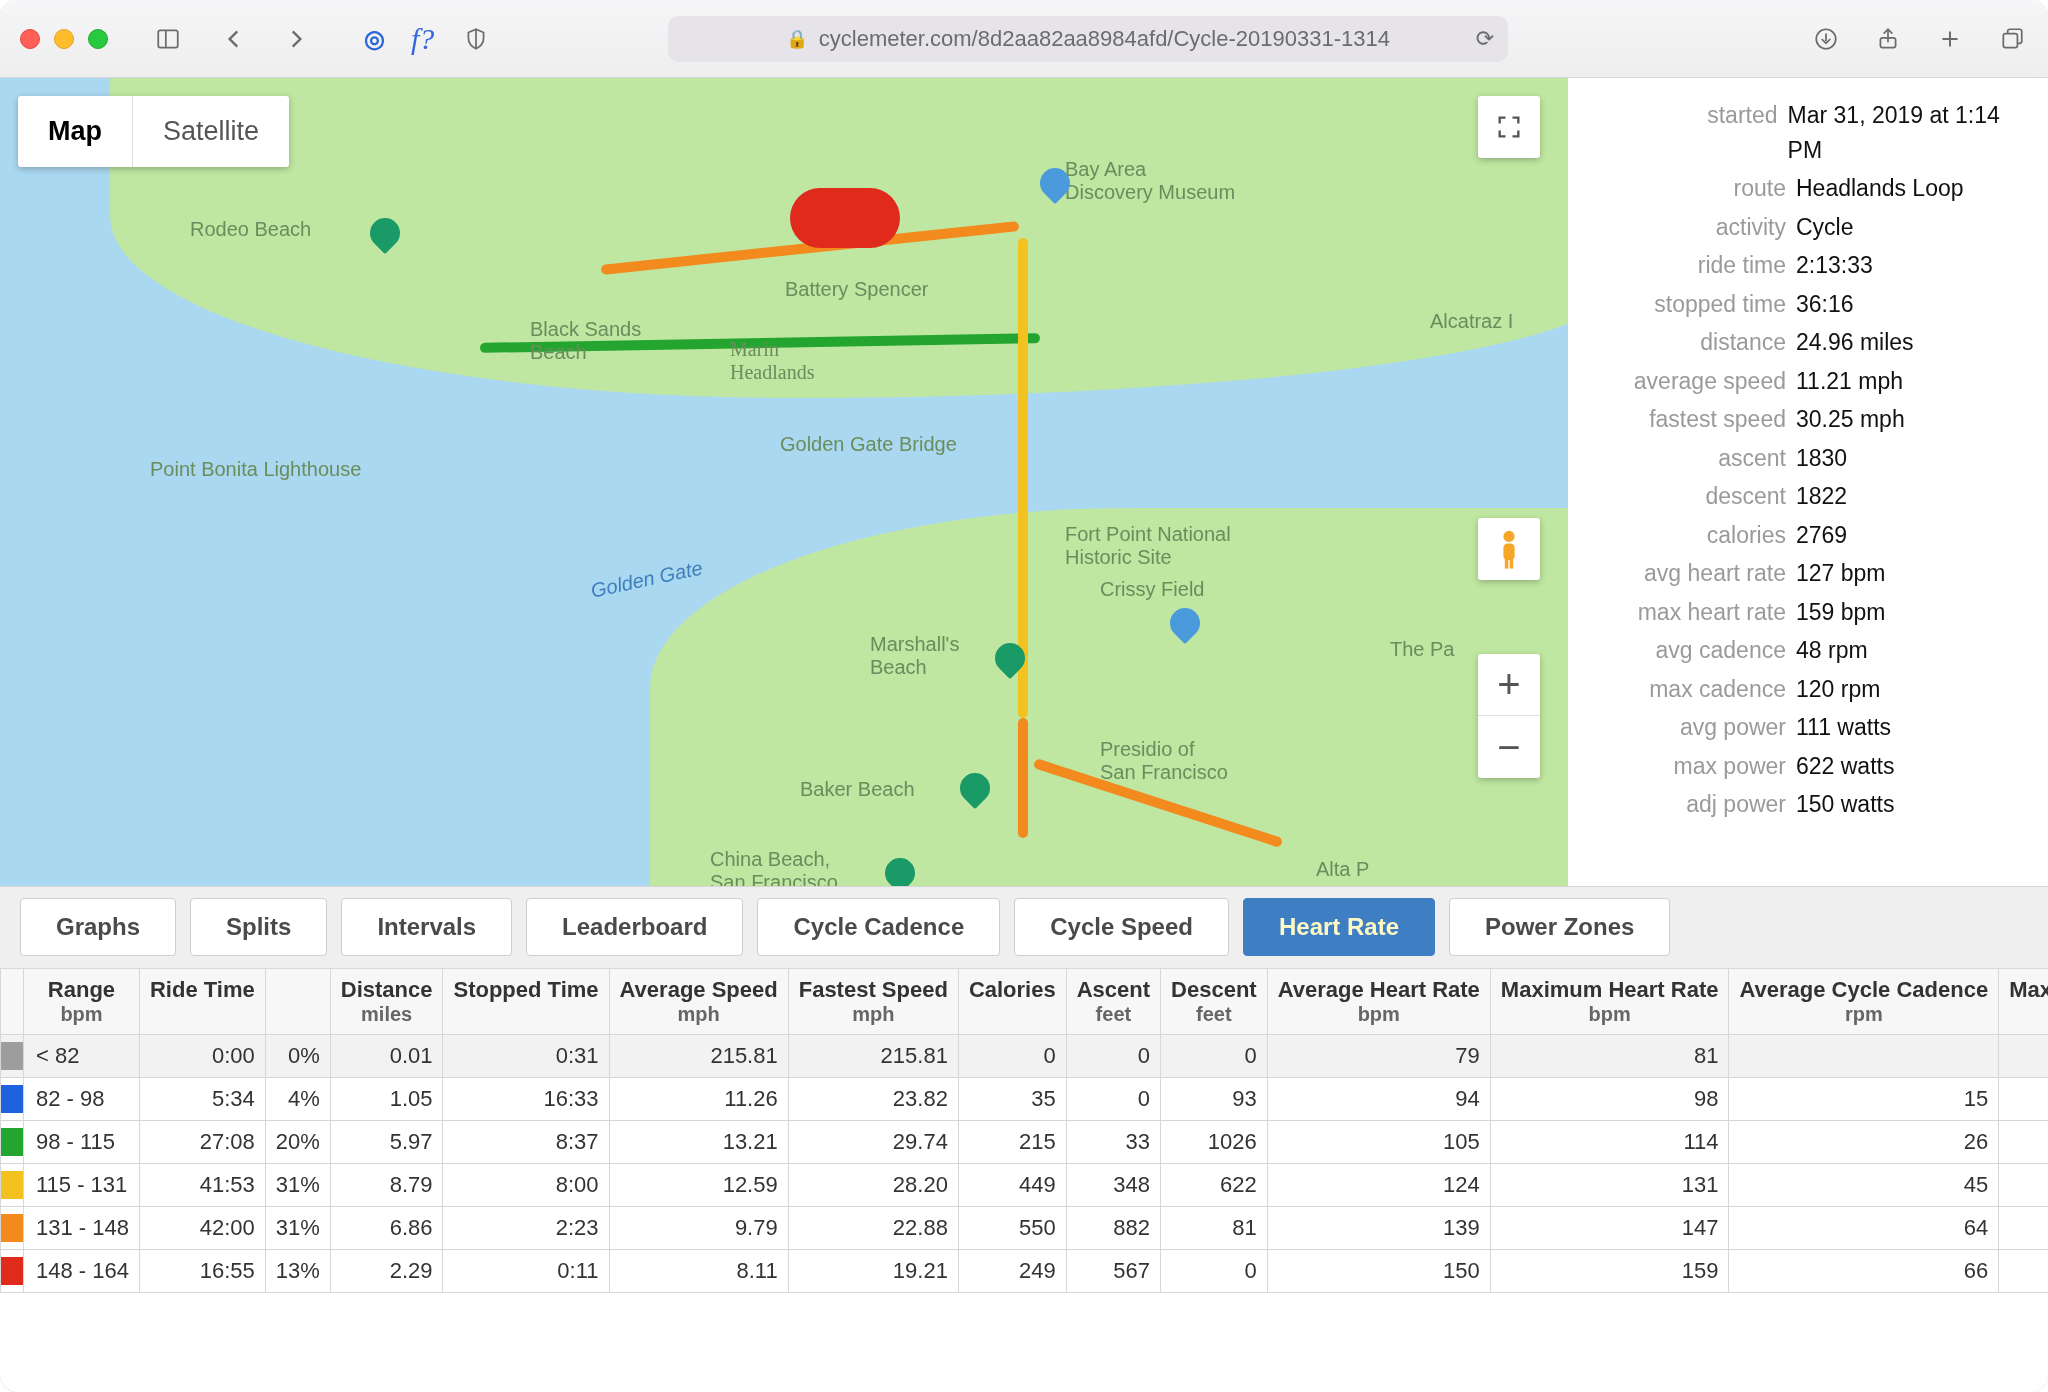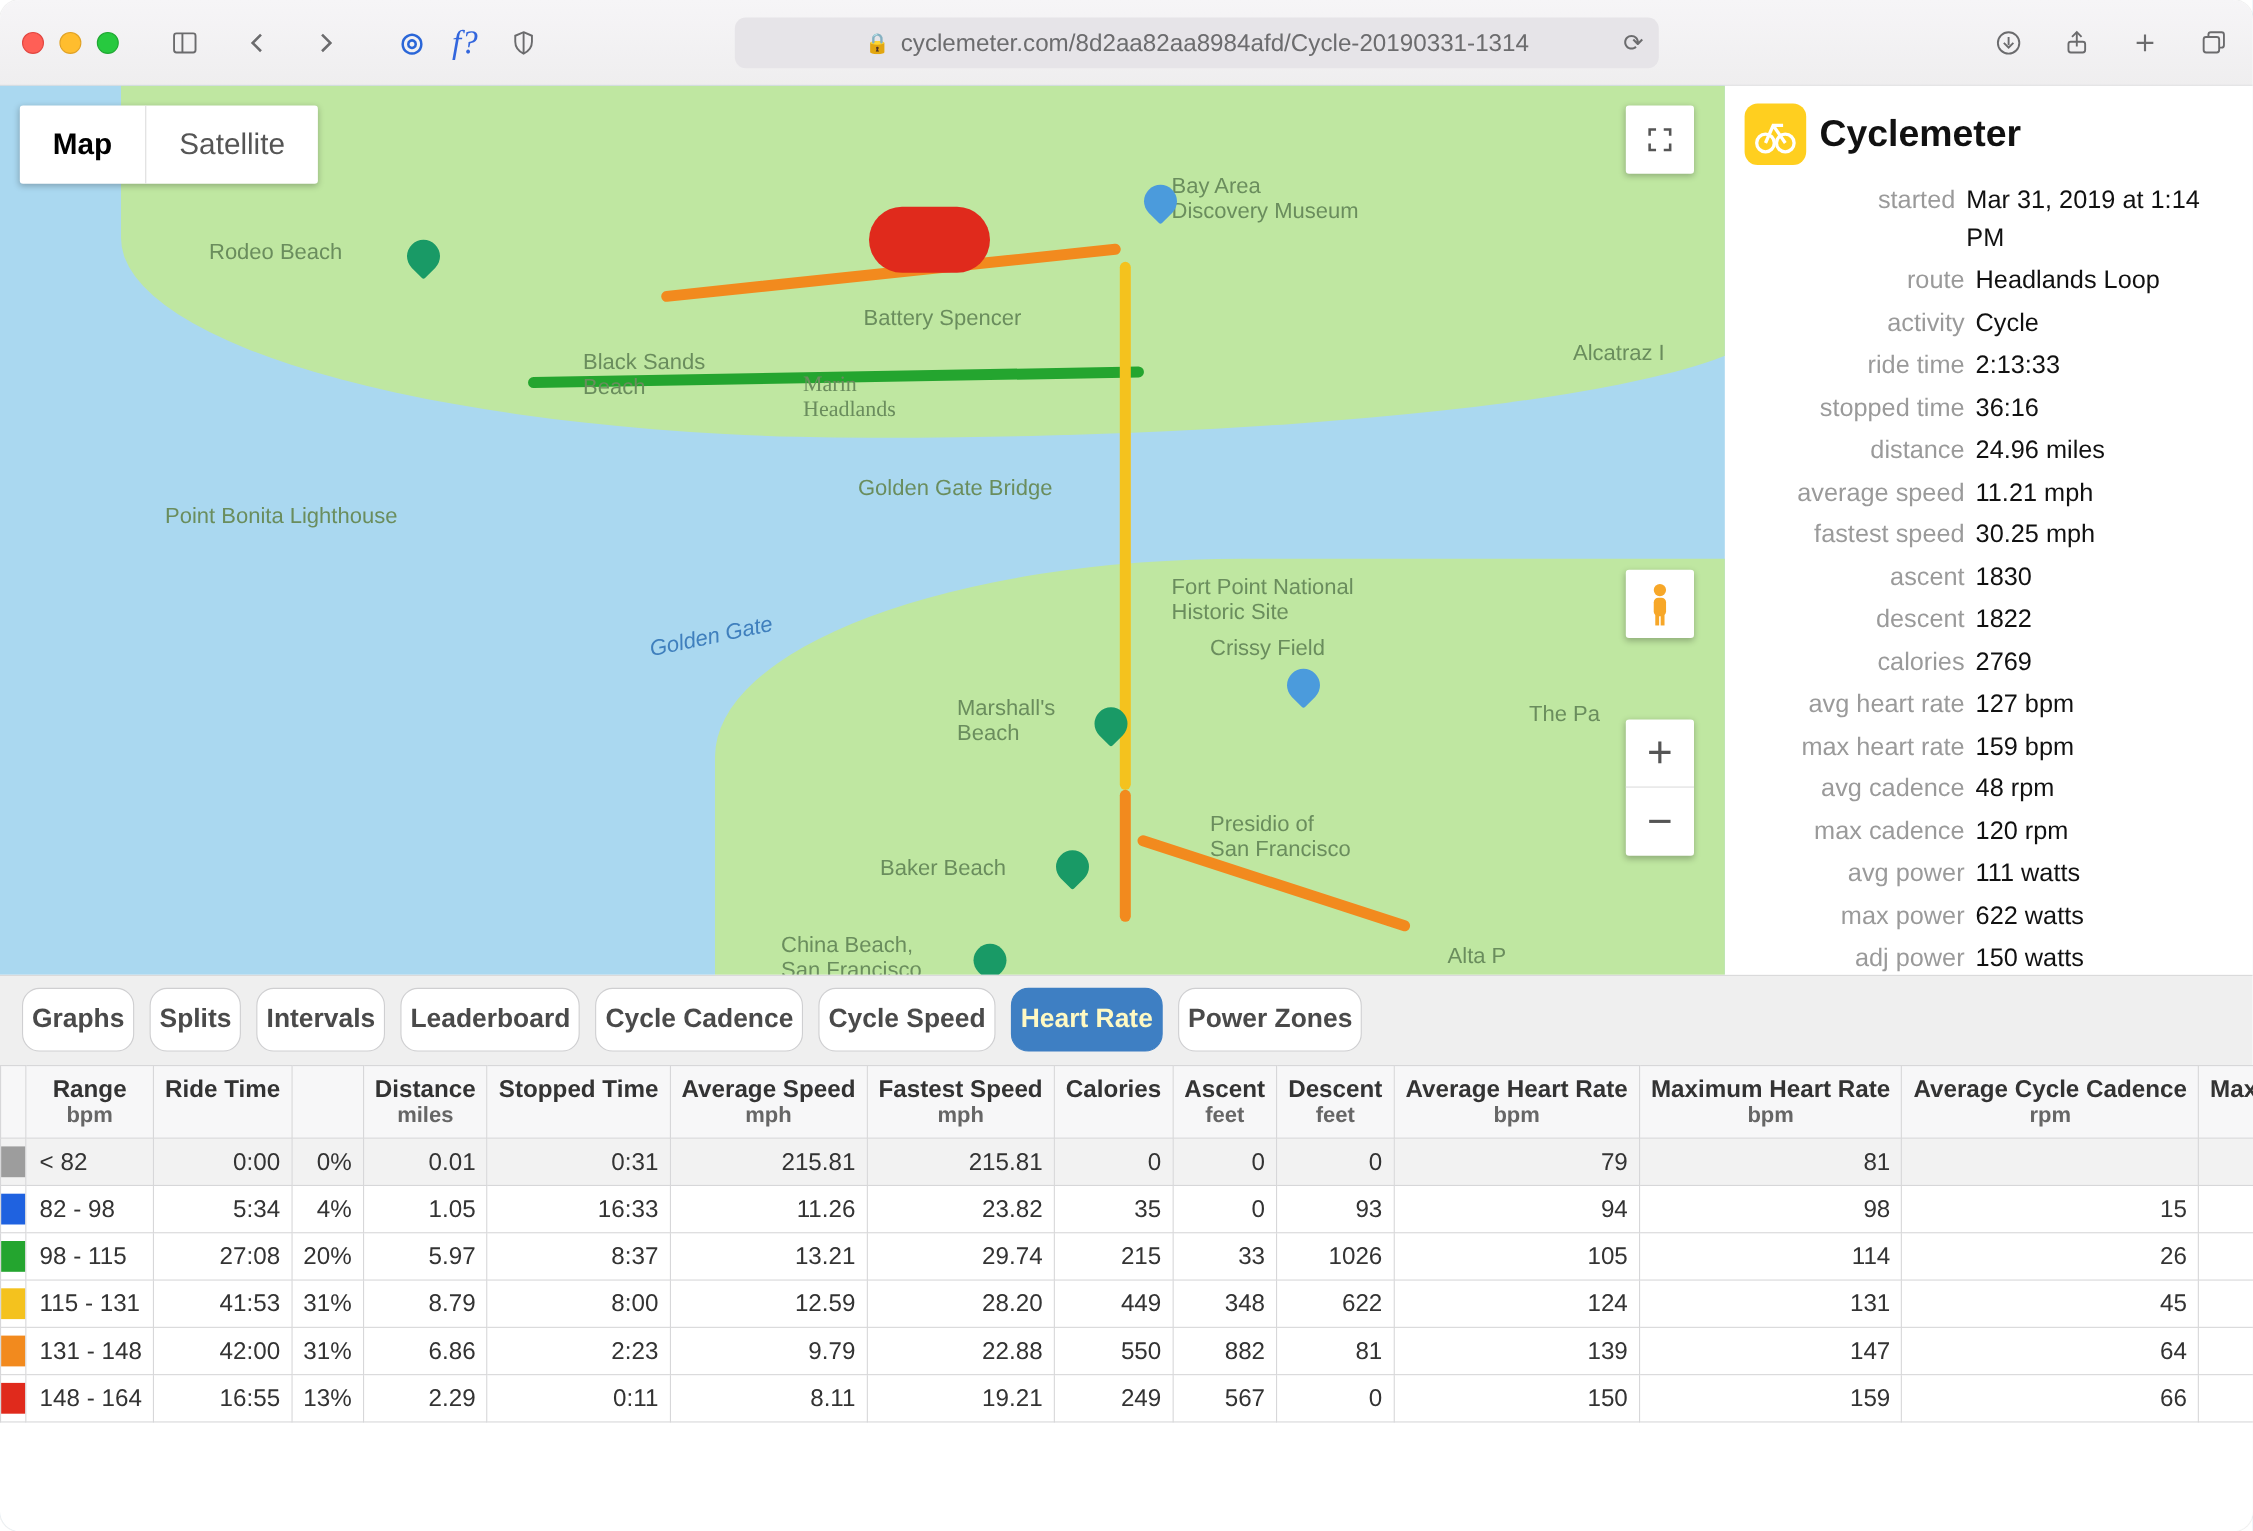--- a/index.html
+++ b/index.html
@@ -87,21 +87,21 @@
 .route-seg{position:absolute;height:10px;border-radius:5px;}
 .sidebar{width:480px;background:#fff;padding:16px 18px;overflow:hidden;font-size:23px;}
 .app-head{display:flex;align-items:center;gap:12px;margin-bottom:14px;}
 .app-icon{width:56px;height:56px;background:#ffcf1f;border-radius:12px;display:flex;align-items:center;justify-content:center;}
 .app-title{font-size:34px;font-weight:800;color:#111;}
 .statrow{display:flex;gap:10px;margin:4px 0;line-height:1.5;}
 .statrow .k{width:200px;text-align:right;color:#9a9a9a;}
 .statrow .v{color:#111;}
 .lower{position:absolute;left:0;right:0;bottom:0;height:506px;background:#efefef;display:flex;flex-direction:column;box-shadow:inset 0 1px 0 #d4d3d5;}
 .tabs{display:flex;gap:14px;padding:12px 20px;}
-.tab{padding:14px 8px;background:#fff;border:1px solid #cfcfd1;border-radius:16px;font-size:24px;font-weight:700;color:#4a4a4a;}
+.tab{padding:14px 35px;background:#fff;border:1px solid #cfcfd1;border-radius:4px;font-size:24px;font-weight:700;color:#4a4a4a;}
 .tab.active{background:#3e7fc3;color:#fef9c3;border-color:#3e7fc3;}
 .tbl-wrap{flex:1;overflow:auto;background:#fff;}
 table{border-collapse:collapse;width:max-content;font-size:22px;color:#333;}
 th,td{border:1px solid #d7d7d9;padding:8px 10px;text-align:right;white-space:nowrap;}
 th{background:#f7f7f8;vertical-align:top;text-align:center;font-weight:700;}
 th .sub{display:block;font-weight:700;color:#666;font-size:20px;}
 td.range{text-align:left;padding-left:12px;}
 .sw-cell{width:22px;padding:0;}
 .sw{width:22px;height:28px;display:block;}
 tr.z0{background:#f2f2f2;}
@@ -249,30 +249,20 @@
       </div>
       <div class="glogo"><span>G</span><span>o</span><span>o</span><span>g</span><span>l</span><span>e</span></div>
       <div class="attrib">
         <span>Map data ©2021 Google</span>
         <b>Terms of Use</b>
         <b>Report a map error</b>
       </div>
     </div>
 
     <div class="sidebar">
-      <div class="app-head">
-        <div class="app-icon">
-          <svg width="40" height="40" viewBox="0 0 40 40">
-              <circle cx="11" cy="28" r="8" fill="none" stroke="#fff" stroke-width="3"></circle>
-              <circle cx="29" cy="28" r="8" fill="none" stroke="#fff" stroke-width="3"></circle>
-              <path d="M11 28 L18 12 L27 12 M18 12 L29 28" fill="none" stroke="#fff" stroke-width="3"></path>
-            </svg>
-        </div>
-        <div class="app-title">Cyclemeter</div>
-      </div>
       <div id="stats-list">
           <div class="statrow">
             <div class="k">started</div>
             <div class="v">Mar 31, 2019 at 1:14 PM</div>
           </div>
           <div class="statrow">
             <div class="k">route</div>
             <div class="v">Headlands Loop</div>
           </div>
           <div class="statrow">

